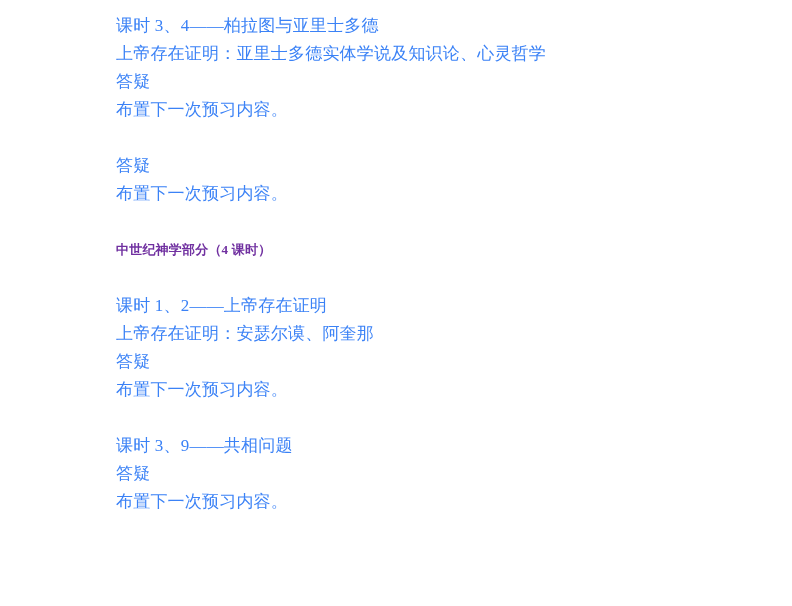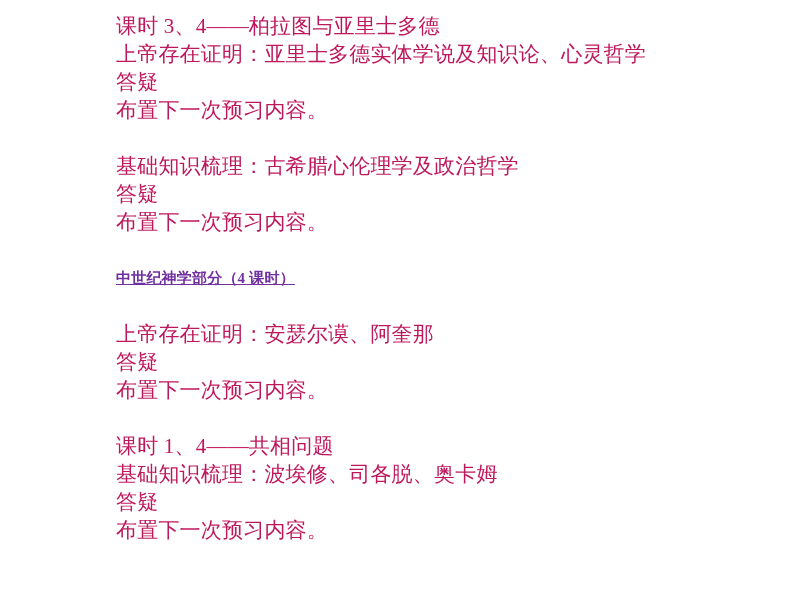--- a/index.html
+++ b/index.html
@@ -15,37 +15,36 @@
     overflow: hidden;
     font-family: "Liberation Serif", "DejaVu Serif", serif;
   }
   .content {
     position: absolute;
     left: 116px;
     top: 12px;
     width: 600px;
   }
   .line {
-    font-size: 21px;
+    font-size: 17px;
     line-height: 28px;
-    color: #be185d;
+    color: #3b82f6;
     white-space: nowrap;
     letter-spacing: 0.2px;
   }
   .spacer {
     height: 28px;
   }
   .heading {
-    font-size: 15px;
+    font-size: 13px;
     line-height: 28px;
     color: #7030a0;
     font-weight: bold;
     white-space: nowrap;
     letter-spacing: 0.2px;
-    text-decoration: underline;
   }
   .block {
     margin: 0;
     padding: 0;
   }
 </style>
 </head>
 <body>
 
 <div class="page">
@@ -54,42 +53,41 @@
     <div class="block">
       <div class="line">课时 3、4——柏拉图与亚里士多德</div>
       <div class="line">上帝存在证明：亚里士多德实体学说及知识论、心灵哲学</div>
       <div class="line">答疑</div>
       <div class="line">布置下一次预习内容。</div>
     </div>
 
     <div class="spacer"></div>
 
     <div class="block">
-      <div class="line">基础知识梳理：古希腊心伦理学及政治哲学</div>
       <div class="line">答疑</div>
       <div class="line">布置下一次预习内容。</div>
     </div>
 
     <div class="spacer"></div>
 
     <div class="block">
       <div class="heading">中世纪神学部分（4 课时）</div>
     </div>
 
     <div class="spacer"></div>
 
     <div class="block">
+      <div class="line">课时 1、2——上帝存在证明</div>
       <div class="line">上帝存在证明：安瑟尔谟、阿奎那</div>
       <div class="line">答疑</div>
       <div class="line">布置下一次预习内容。</div>
     </div>
 
     <div class="spacer"></div>
 
     <div class="block">
-      <div class="line">课时 1、4——共相问题</div>
-      <div class="line">基础知识梳理：波埃修、司各脱、奥卡姆</div>
+      <div class="line">课时 3、9——共相问题</div>
       <div class="line">答疑</div>
       <div class="line">布置下一次预习内容。</div>
     </div>
 
   </div>
 </div>
 
 </body></html>

